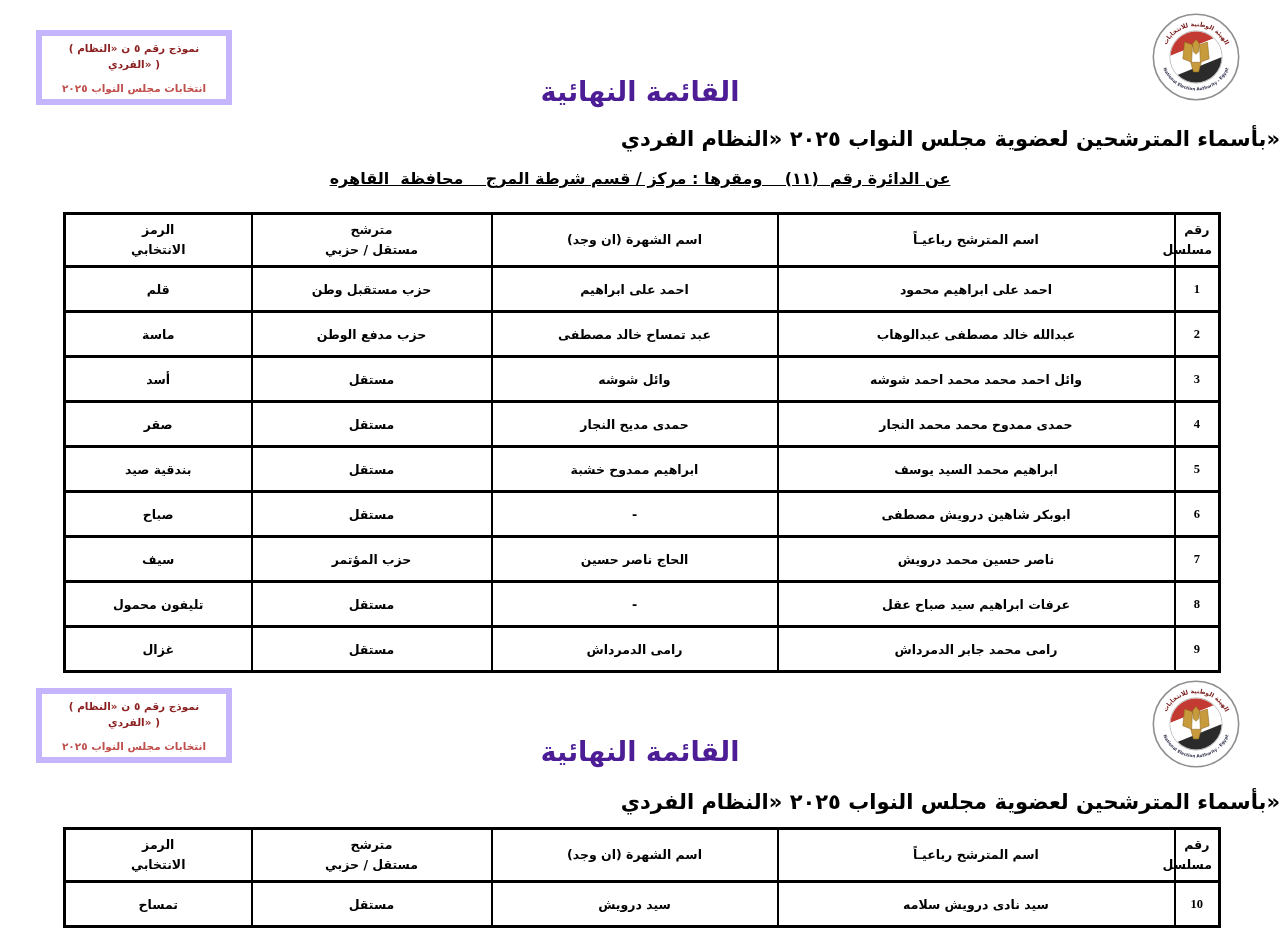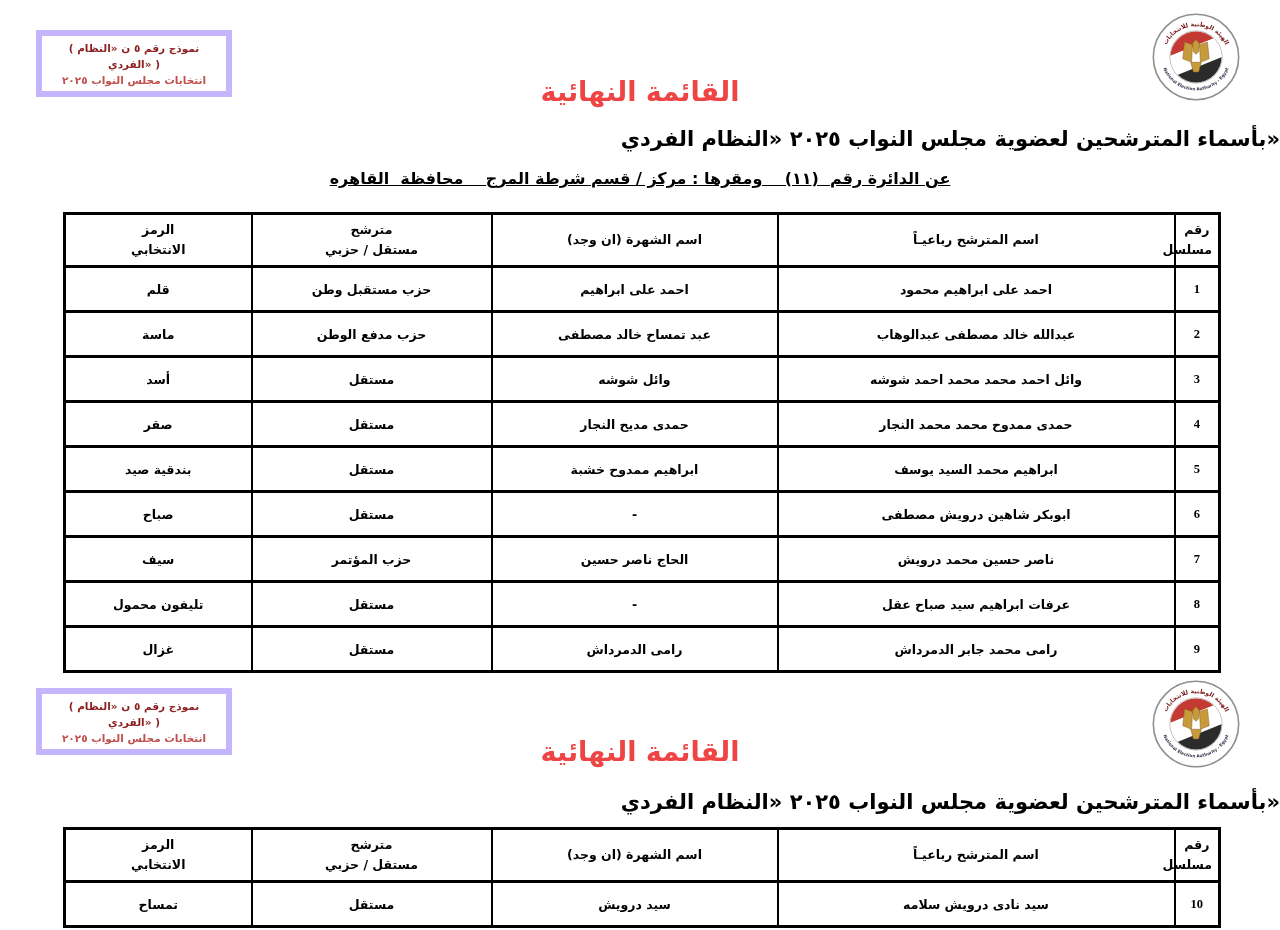--- a/index.html
+++ b/index.html
@@ -12,29 +12,29 @@
   #section-2{top:660px;height:270px;}
 
   .form-box{
     position:absolute;left:36px;width:172px;
     border:6px solid #c4b5fd;border-radius:0;
     padding:5px 6px 4px 6px;text-align:center;background:#fff;
   }
   #section-1 .form-box{top:30px;}
   #section-2 .form-box{top:28px;}
   .form-box .l1{font-size:10.5px;font-weight:bold;color:#8b1e1e;line-height:1.5;}
-  .form-box .l2{font-size:10.5px;font-weight:bold;color:#c0504d;line-height:1.4;}
+  .form-box .l2{font-size:10.5px;font-weight:bold;color:#c0504d;line-height:1.4;margin-top:8px;}
 
   .nea-logo{position:absolute;right:40px;}
   #section-1 .nea-logo{top:13px;}
   #section-2 .nea-logo{top:20px;}
 
   .doc-title{
     position:absolute;left:0;width:100%;text-align:center;
-    font-size:27px;font-weight:bold;color:#ef4444;letter-spacing:0px;
+    font-size:27px;font-weight:bold;color:#4c1d95;letter-spacing:0px;
   }
   #section-1 .doc-title{top:76px;}
   #section-2 .doc-title{top:76px;}
 
   .doc-subtitle{
     position:absolute;left:0;width:100%;text-align:right;
     font-size:21px;font-weight:bold;color:#000;
   }
   #section-1 .doc-subtitle{top:127px;}
   #section-2 .doc-subtitle{top:130px;}

